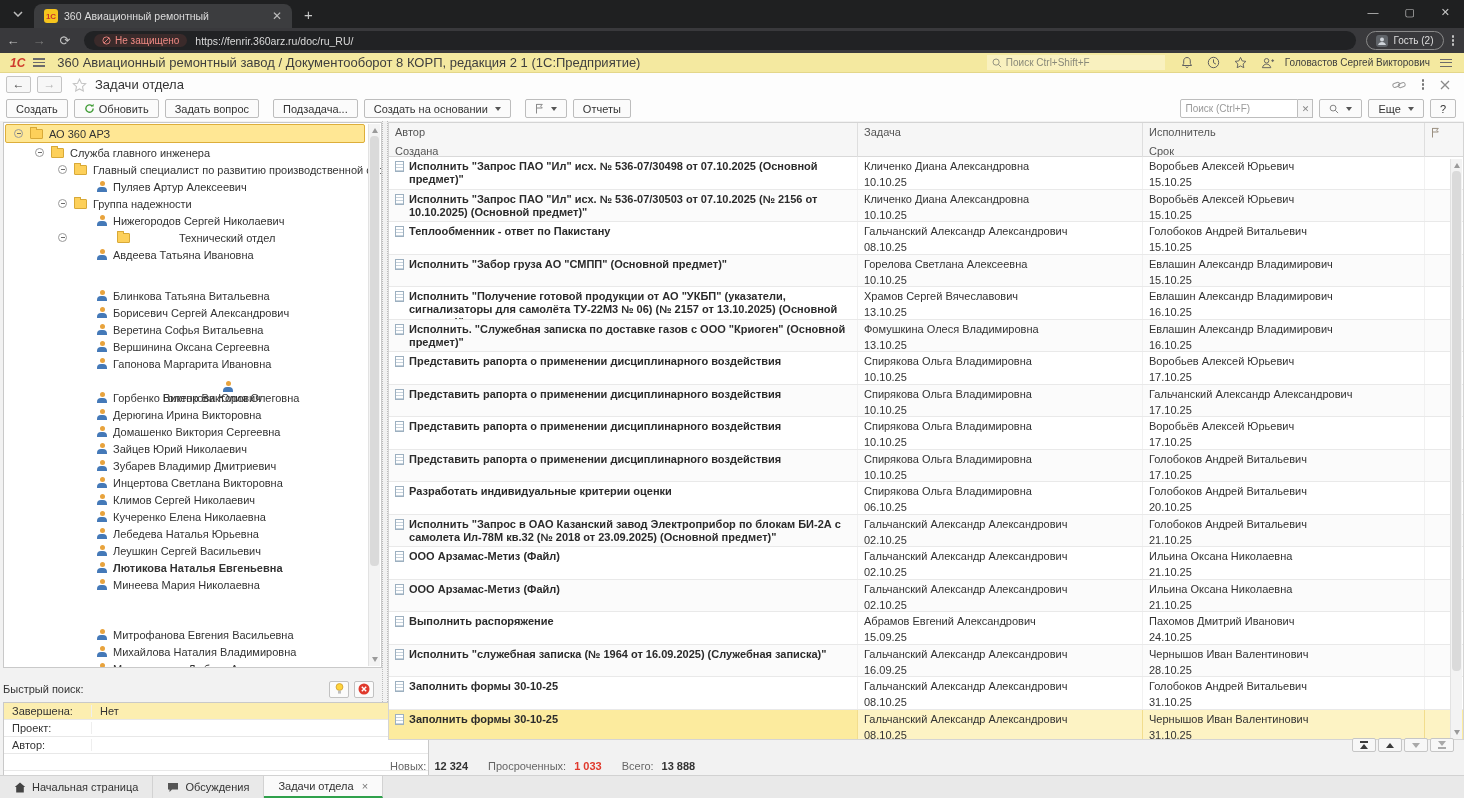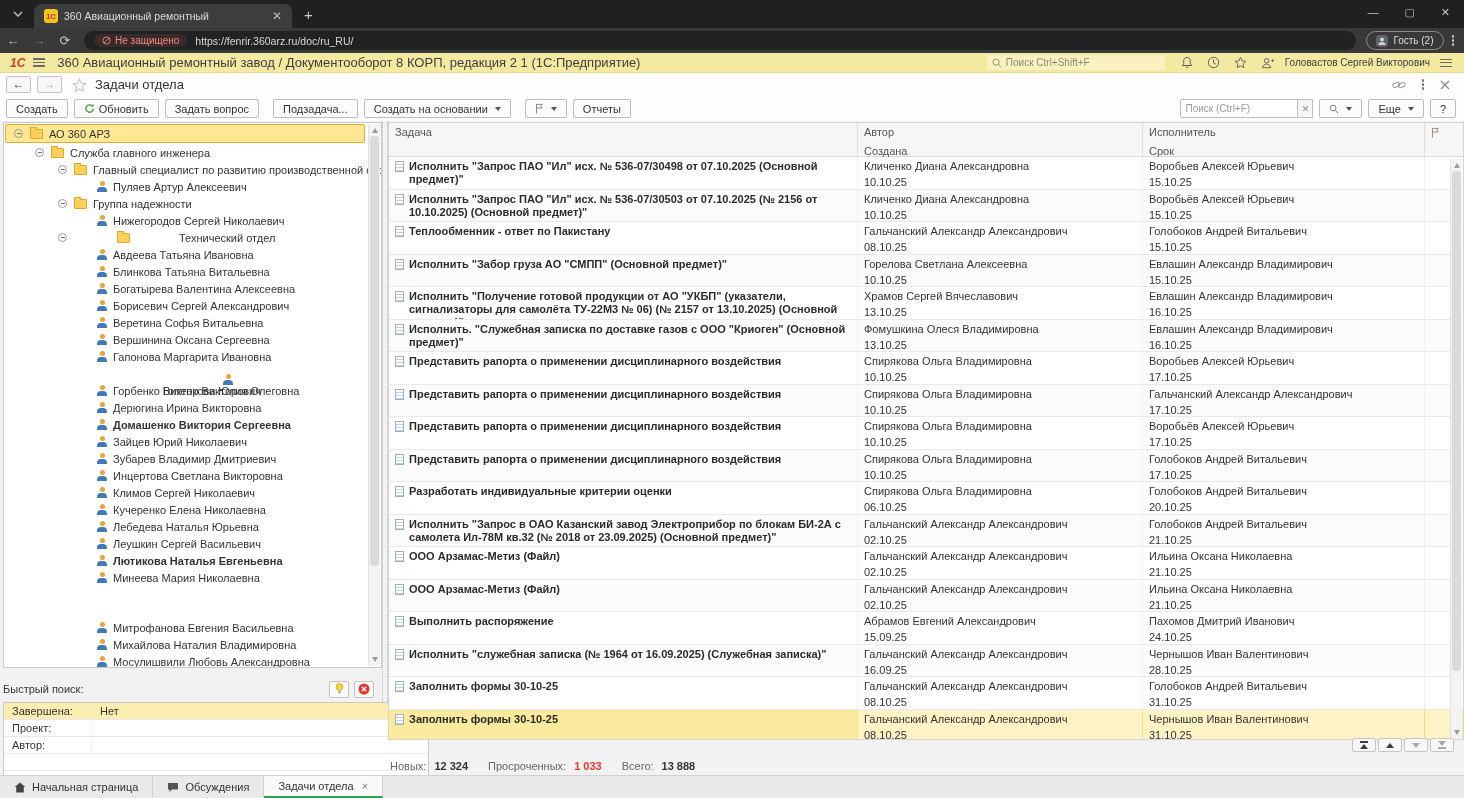--- a/index.html
+++ b/index.html
@@ -331,33 +331,28 @@
           <div class="tree-item" style="padding-left: 54px; gap: 43px;">
             <span class="expander"></span>
             <span class="folder-ic"></span>
             <span>Технический отдел</span>
           </div>
           <div class="tree-item" style="padding-left: 77px;">
             <span class="expander" style="visibility: hidden;"></span>
             <span class="person-ic"></span>
             <span>Авдеева Татьяна Ивановна</span>
           </div>
-          <div class="tree-item" style="padding-left: 77px;">
+          <div class="tree-item" style="padding-left: 77px; margin-top: 24px;">
             <span class="expander" style="visibility: hidden;"></span>
             <span class="person-ic"></span>
             <span>Блинкова Татьяна Витальевна</span>
           </div>
           <div class="tree-item" style="padding-left: 77px;">
             <span class="expander" style="visibility: hidden;"></span>
             <span class="person-ic"></span>
-            <span>Богатырева Валентина Алексеевна</span>
-          </div>
-          <div class="tree-item" style="padding-left: 77px;">
-            <span class="expander" style="visibility: hidden;"></span>
-            <span class="person-ic"></span>
             <span>Борисевич Сергей Александрович</span>
           </div>
           <div class="tree-item" style="padding-left: 77px;">
             <span class="expander" style="visibility: hidden;"></span>
             <span class="person-ic"></span>
             <span>Веретина Софья Витальевна</span>
           </div>
           <div class="tree-item" style="padding-left: 77px;">
             <span class="expander" style="visibility: hidden;"></span>
             <span class="person-ic"></span>
@@ -376,21 +371,21 @@
           <div class="tree-item" style="padding-left: 77px;">
             <span class="expander" style="visibility: hidden;"></span>
             <span class="person-ic"></span>
             <span>Горбенко Виктор Викторович</span>
           </div>
           <div class="tree-item" style="padding-left: 77px;">
             <span class="expander" style="visibility: hidden;"></span>
             <span class="person-ic"></span>
             <span>Дерюгина Ирина Викторовна</span>
           </div>
-          <div class="tree-item" style="padding-left: 77px; font-weight: bold;">
+          <div class="tree-item" style="padding-left: 77px;">
             <span class="expander" style="visibility: hidden;"></span>
             <span class="person-ic"></span>
             <span>Домашенко Виктория Сергеевна</span>
           </div>
           <div class="tree-item" style="padding-left: 77px;">
             <span class="expander" style="visibility: hidden;"></span>
             <span class="person-ic"></span>
             <span>Зайцев Юрий Николаевич</span>
           </div>
           <div class="tree-item" style="padding-left: 77px;">
@@ -494,25 +489,25 @@
           <div class="qs-row">
             <span class="k"></span>
             <span class="v"></span>
           </div>
         </div>
     </div>
 
     <div class="task-panel">
       <div class="thead">
         <div class="hc">
-            <div>Задача</div>
-          </div>
-        <div class="hc">
             <div>Автор</div>
             <div style="margin-top:4px">Создана</div>
+          </div>
+        <div class="hc">
+            <div>Задача</div>
           </div>
         <div class="hc">
             <div>Исполнитель</div>
             <div style="margin-top:4px">Срок</div>
           </div>
         <div class="hc" style="border-right:none; padding-top:4px">
           <svg width="9" height="11" viewBox="0 0 9 11">
               <path d="M1.5 1v9.5" stroke="#9a8f80"></path>
               <path d="M1.5 1.4h5.8L5.6 3.2l1.7 1.8H1.5z" fill="none" stroke="#9a8f80"></path>
             </svg>

